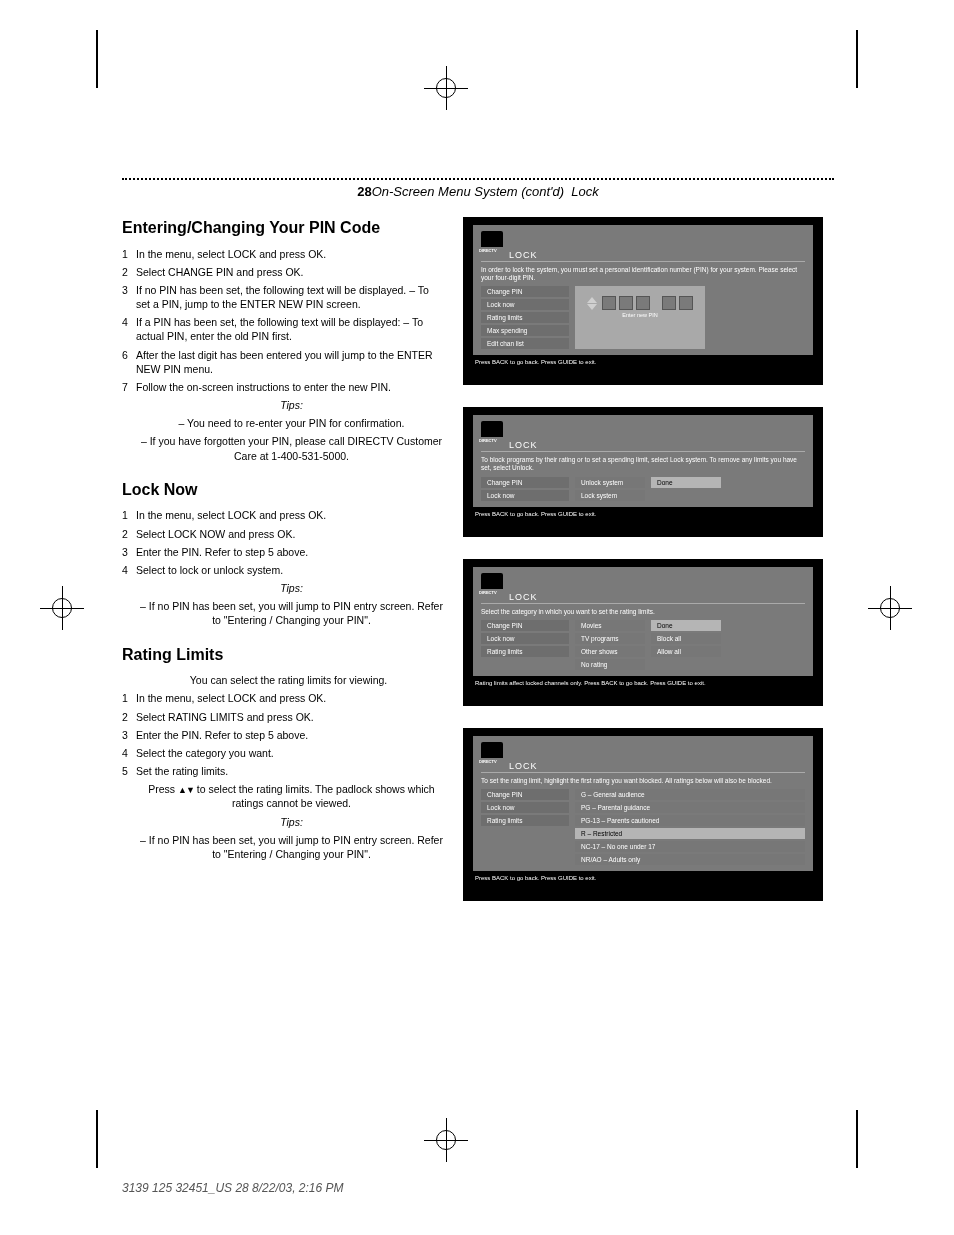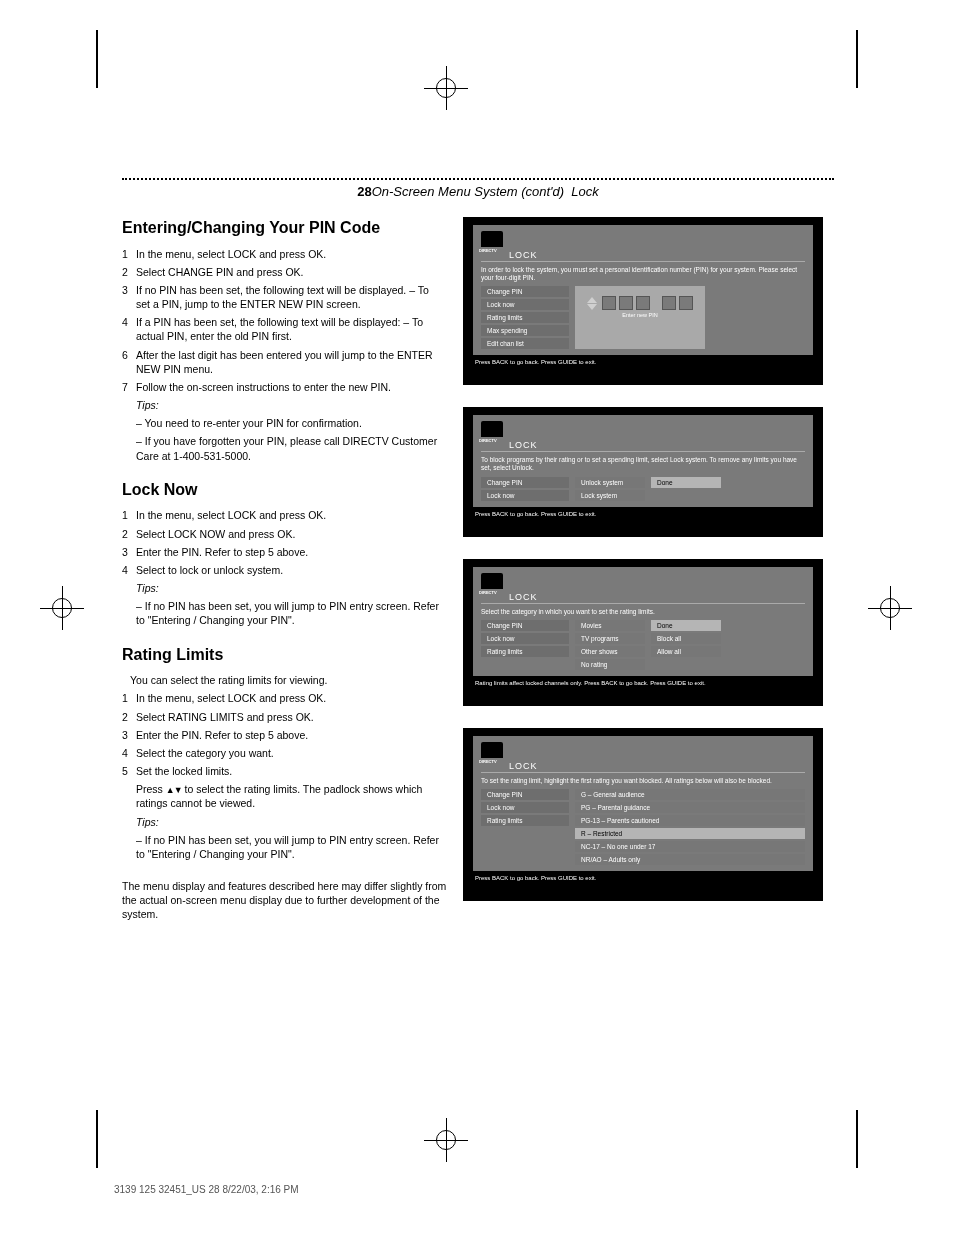--- a/index.html
+++ b/index.html
@@ -32,21 +32,21 @@
   }
   .header .page-num { font-style: normal; font-weight: bold; }
   .columns { display: flex; gap: 16px; }
   .left-col { flex: 0 0 325px; font-size: 10.5px; line-height: 1.35; }
   .right-col { flex: 0 0 360px; display: flex; flex-direction: column; gap: 22px; }
 
   .section-title { font-size: 16px; font-weight: bold; margin: 0 0 8px 0; }
   .step { margin: 0 0 4px 0; }
   .step .num { display: inline-block; width: 14px; vertical-align: top; }
   .step .txt { display: inline-block; width: calc(100% - 18px); vertical-align: top; }
-  .sub { margin: 0 0 4px 14px; }
+  .sub { margin: 0 0 4px 14px; text-align: center; }
   .arrow-lr::before { content: "◀▶"; font-size: 9px; letter-spacing: -1px; }
   .arrow-ud::before { content: "▲▼"; font-size: 9px; letter-spacing: -1px; }
 
   
   .tile {
     background: #000;
     width: 360px;
     padding: 8px 10px 20px 10px;
     color: #fff;
     font-size: 7px;
@@ -110,22 +110,22 @@
   }
   .tri-up, .tri-down { width: 0; height: 0; border-left: 5px solid transparent; border-right: 5px solid transparent; }
   .tri-up { border-bottom: 6px solid #d0d0d0; }
   .tri-down { border-top: 6px solid #d0d0d0; }
   .pin-label { font-size: 5.5px; color: #fff; text-align: center; margin-top: 2px; }
   .tile-hint { font-size: 6px; color: #fff; padding: 4px 2px 0 2px; }
 
   .footnote { font-size: 10.5px; margin-top: 18px; }
 
   .footer {
-    position: absolute; left: 114px; bottom: 40px;
-    font-size: 10px; color: #555;
+    position: absolute; left: 122px; bottom: 40px;
+    font-size: 12px; color: #555; font-style: italic;
   }
 </style>
 </head>
 <body>
 
 <div class="crop-v" style="left:96px; top:30px; height:58px;"></div>
 <div class="crop-v" style="left:856px; top:30px; height:58px;"></div>
 <div class="crop-v" style="left:96px; top:1110px; height:58px;"></div>
 <div class="crop-v" style="left:856px; top:1110px; height:58px;"></div>
 <div class="reg-circle" style="left:436px; top:78px;"></div>
@@ -170,26 +170,25 @@
       <p class="step"><span class="num">4</span><span class="txt">Select to lock or unlock system.</span></p>
       <p class="sub"><i>Tips:</i></p>
       <p class="sub">– If no PIN has been set, you will jump to PIN entry screen. Refer to "Entering / Changing your PIN".</p>
 
       <p class="section-title" style="margin-top:16px;">Rating Limits</p>
       <p class="sub" style="margin-left:8px;">You can select the rating limits for viewing.</p>
       <p class="step"><span class="num">1</span><span class="txt">In the menu, select LOCK and press OK.</span></p>
       <p class="step"><span class="num">2</span><span class="txt">Select RATING LIMITS and press OK.</span></p>
       <p class="step"><span class="num">3</span><span class="txt">Enter the PIN. Refer to step 5 above.</span></p>
       <p class="step"><span class="num">4</span><span class="txt">Select the category you want.</span></p>
-      <p class="step"><span class="num">5</span><span class="txt">Set the locked limits.</span></p>
+      <p class="step"><span class="num">5</span><span class="txt">Set the rating limits.</span></p>
       <p class="sub">Press <span class="arrow-ud"></span> to select the rating limits. The padlock shows which ratings cannot be viewed.</p>
       <p class="sub"><i>Tips:</i></p>
       <p class="sub">– If no PIN has been set, you will jump to PIN entry screen. Refer to "Entering / Changing your PIN".</p>
 
-      <p class="footnote">The menu display and features described here may differ slightly from the actual on-screen menu display due to further development of the system.</p>
     </div>
 
     <div class="right-col">
 
       <div class="tile">
         <div class="tile-top">
           <span class="logo"></span>
           <div class="tile-title">LOCK</div>
           <div class="tile-rule"></div>
           <div class="tile-desc">In order to lock the system, you must set a personal identification number (PIN) for your system. Please select your four-digit PIN.</div>

